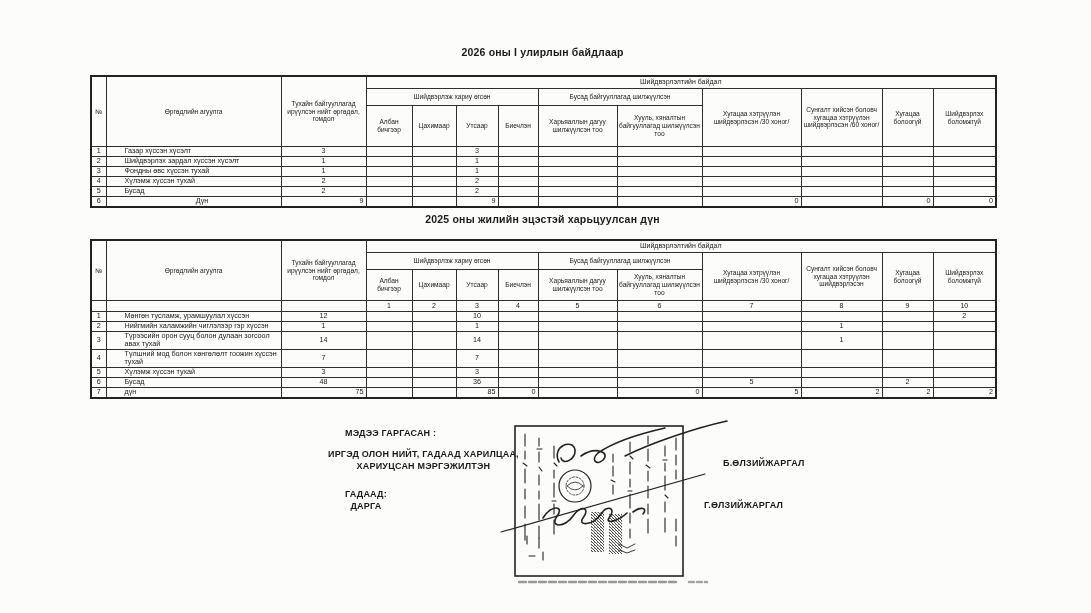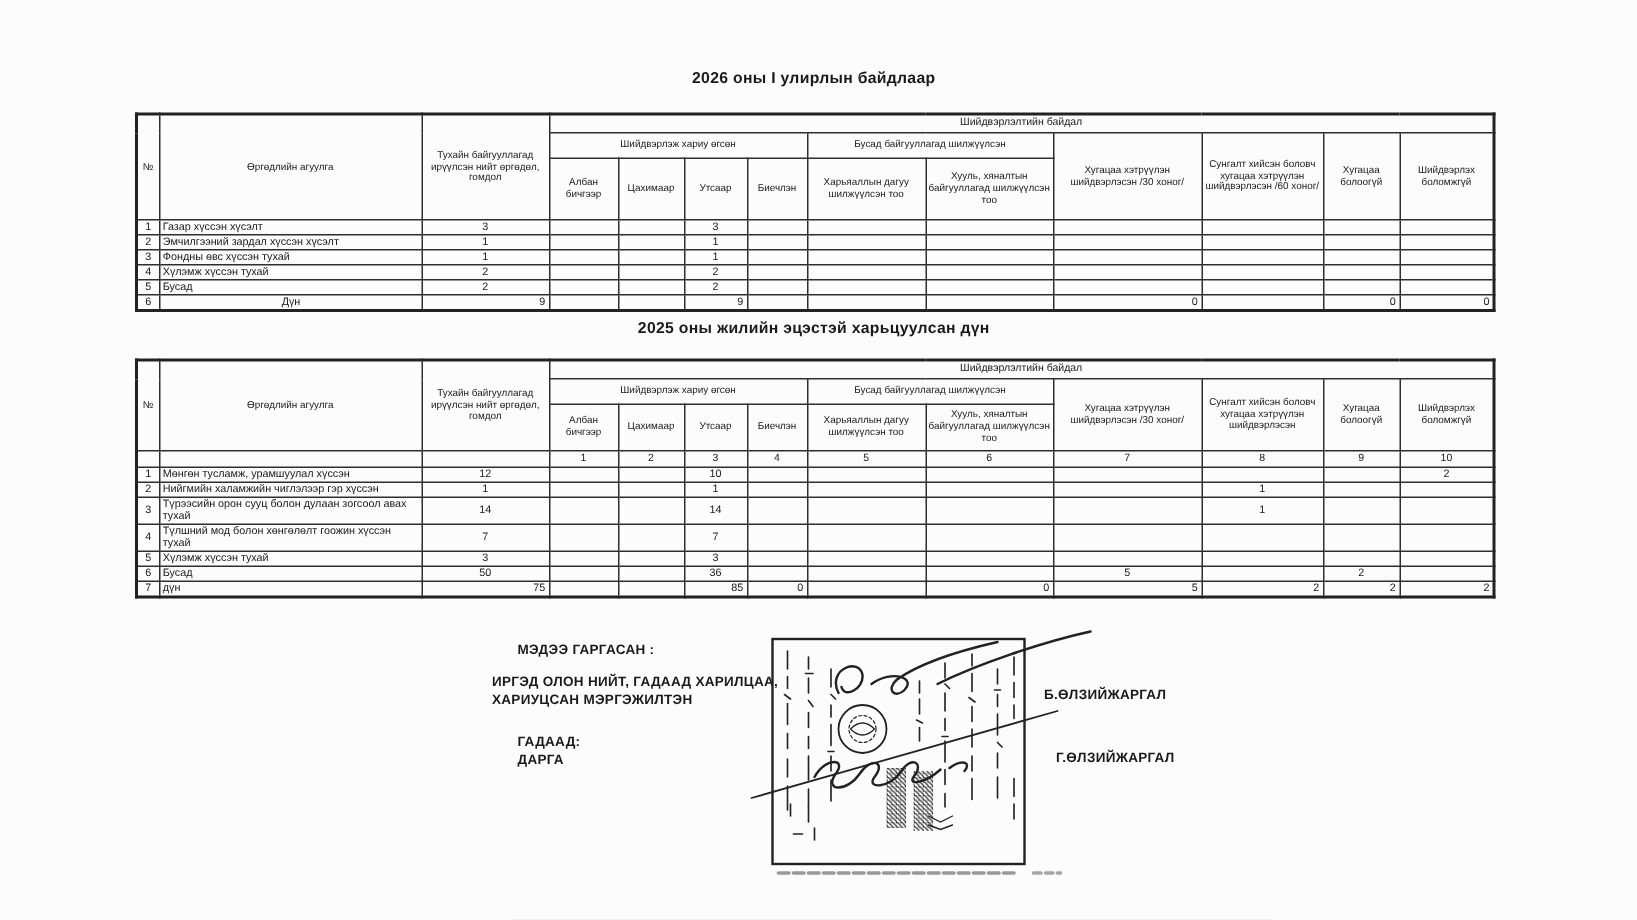--- a/index.html
+++ b/index.html
@@ -29,29 +29,29 @@
     overflow:hidden;
   }
   .rpt{border:2px solid #222;}
   .rpt th.band{height:11px;font-size:7px;}
   .rpt th.grp{height:16px;}
   .rpt th.sub{height:30px;}
   #table1 th.sub{height:40px;}
   .rpt th.numrow{height:10px;font-size:7px;}
   .rpt td{font-size:7.2px;height:9px;}
   .rpt td.num-cell{text-align:center;}
-  .rpt td.label-cell{text-align:left;padding-left:2px;}
+  .rpt td.label-cell{text-align:left;padding-left:18px;}
   .rpt td.val-cell{text-align:center;}
   .rpt tr.sum-row td.val-cell{text-align:right;padding-right:2px;}
   #table1 tr.sum-row td.label-cell{text-align:center;}
-  .footer-block{position:absolute;font-weight:bold;font-size:9px;letter-spacing:.2px;}
+  .footer-block{position:absolute;font-weight:bold;font-size:9px;letter-spacing:.2px;text-align:center;}
   #f-made{left:345px;top:428px;}
   #f-role{left:328px;top:449px;line-height:11.5px;}
   #f-rev{left:345px;top:489px;line-height:11.5px;}
-  #f-name1{left:696px;top:458px;}
+  #f-name1{left:723px;top:458px;}
   #f-name2{left:704px;top:500px;}
   .stamp-wrap{position:absolute;left:493px;top:416px;}
 </style>
 </head>
 <body>
 
 <div class="doc">
 
   <div id="title1" class="doc-title">2026 оны I улирлын байдлаар</div>
 
@@ -106,21 +106,21 @@
           <td class="val-cell"></td>
           <td class="val-cell"></td>
           <td class="val-cell"></td>
           <td class="val-cell"></td>
           <td class="val-cell"></td>
           <td class="val-cell"></td>
           <td class="val-cell"></td>
         </tr>
         <tr>
           <td class="num-cell">2</td>
-          <td class="label-cell">Эмчилгээний зардал хүссэн хүсэлт</td>
+          <td class="label-cell">Шийдвэрлэх зардал хүссэн хүсэлт</td>
           <td class="val-cell">1</td>
           <td class="val-cell"></td>
           <td class="val-cell"></td>
           <td class="val-cell">1</td>
           <td class="val-cell"></td>
           <td class="val-cell"></td>
           <td class="val-cell"></td>
           <td class="val-cell"></td>
           <td class="val-cell"></td>
           <td class="val-cell"></td>
@@ -318,21 +318,21 @@
           <td class="val-cell"></td>
           <td class="val-cell"></td>
           <td class="val-cell"></td>
           <td class="val-cell"></td>
           <td class="val-cell"></td>
           <td class="val-cell"></td>
         </tr>
         <tr>
           <td class="num-cell">6</td>
           <td class="label-cell">Бусад</td>
-          <td class="val-cell">50</td>
+          <td class="val-cell">48</td>
           <td class="val-cell"></td>
           <td class="val-cell"></td>
           <td class="val-cell">36</td>
           <td class="val-cell"></td>
           <td class="val-cell"></td>
           <td class="val-cell"></td>
           <td class="val-cell">5</td>
           <td class="val-cell"></td>
           <td class="val-cell">2</td>
           <td class="val-cell"></td>

